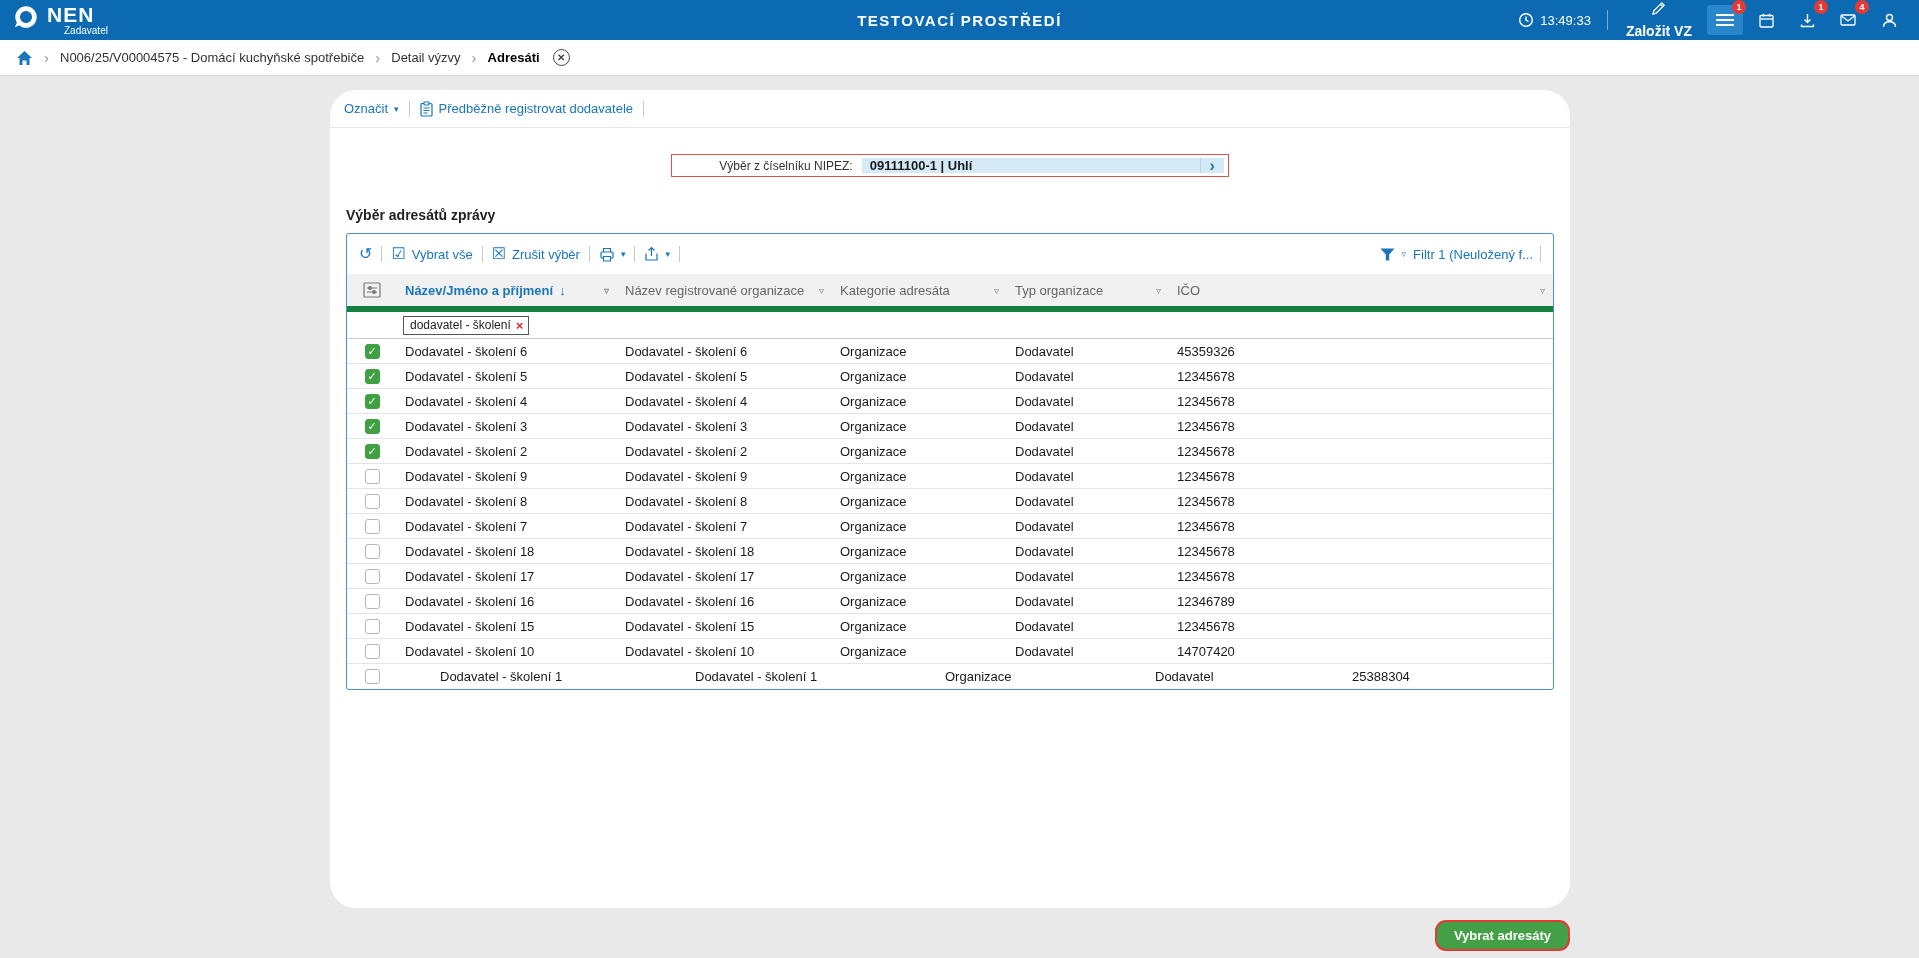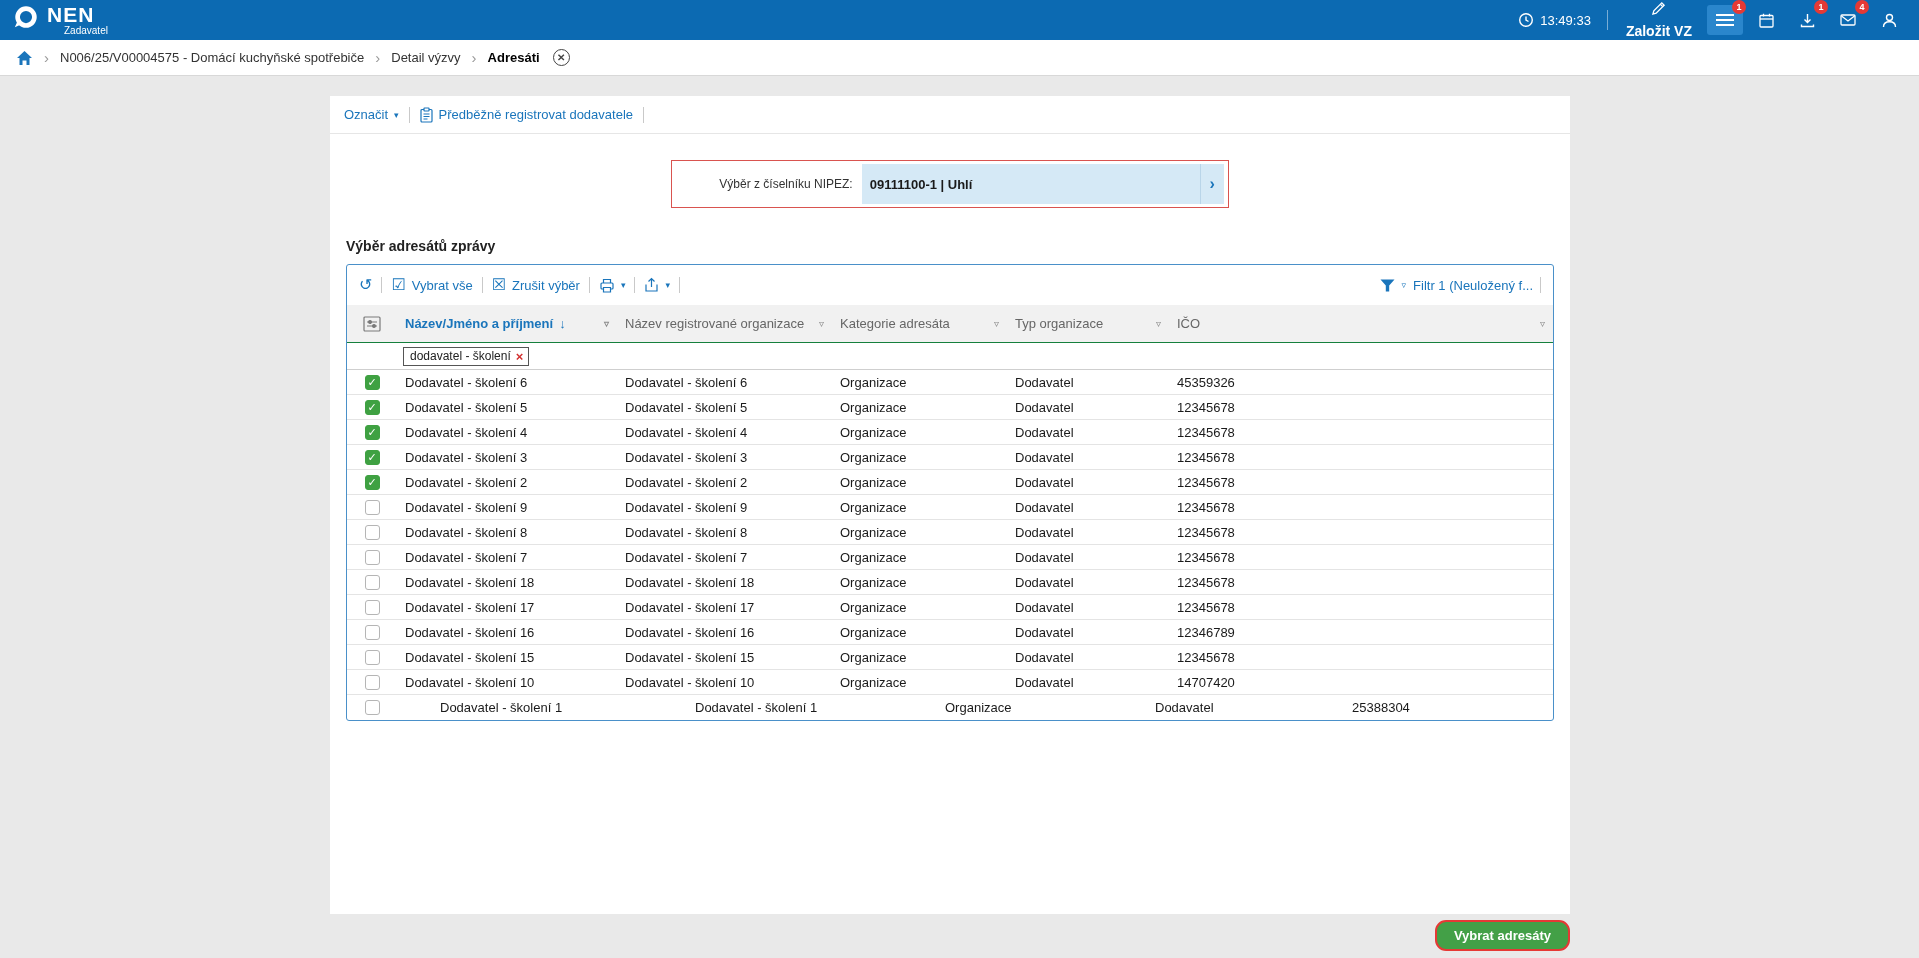--- a/index.html
+++ b/index.html
@@ -24,46 +24,46 @@
   .hamb span { display:block; width:18px; height:2px; background:#fff; }
 
   
   .breadcrumb { position:absolute; top:40px; left:0; right:0; height:36px; background:#fff; display:flex; align-items:center; padding:0 16px; gap:11px; font-size:13px; color:#333; border-bottom:1px solid #d8d8d8; z-index:4; }
   .bc-sep { color:#999; font-size:15px; }
   .bc-item { cursor:pointer; }
   .bc-current { font-weight:bold; color:#000; }
   .bc-close { width:17px; height:17px; border:1.5px solid #444; border-radius:50%; display:flex; align-items:center; justify-content:center; font-size:10px; font-weight:bold; color:#444; margin-left:2px; cursor:pointer; }
 
   
-  .card { position:absolute; left:330px; top:96px; width:1240px; height:818px; background:#fff; }
+  .card { position:absolute; left:330px; top:90px; width:1240px; height:818px; background:#fff;border-radius:26px; }
   .card-toolbar { height:38px; display:flex; align-items:center; padding:0 14px; gap:10px; border-bottom:1px solid #e6e6e6; font-size:13px; color:#1a75bb; }
   .ct-item { display:flex; align-items:center; gap:6px; cursor:pointer; }
   .sep { width:1px; height:16px; background:#c9c9c9; }
   .small-caret { font-size:9px; color:#1a75bb; }
 
   .section-head { margin-top:15px; padding:0 14px 9px; font-weight:bold; font-size:15px; color:#2b2b2b; border-bottom:3px solid #1f78bd; }
 
   .nipez-row { margin-top:26px; display:flex; justify-content:center; }
   .nipez-control { display:flex; align-items:center; border:1px solid #d9534f; padding:3px 4px 3px 9px; gap:9px; }
   .nipez-label { font-size:12px; color:#333; white-space:nowrap;margin-left:38px; }
-  .nipez-field { display:flex; align-items:center; background:#d5e9f6; width:362px; height:40px; cursor:pointer; }
+  .nipez-field { display:flex; align-items:center; background:#d5e9f6; width:362px; height:15px; cursor:pointer; }
   .nipez-value { flex:1; font-size:13px; font-weight:bold; color:#1a1a1a; padding-left:8px; white-space:nowrap; }
   .nipez-chevron { width:24px; height:100%; display:flex; align-items:center; justify-content:center; color:#1a75bb; font-size:16px; font-weight:bold; border-left:1px solid #b9d5e9; }
 
   .subsection { margin-top:30px; padding:0 16px; font-weight:bold; font-size:14px; color:#222; }
 
   
   .grid-panel { margin:10px 16px 0; border:1px solid #4a90c9; border-radius:3px; overflow:hidden; background:#fff; }
   .grid-toolbar { height:40px; display:flex; align-items:center; padding:0 12px; gap:9px; font-size:13px; color:#1a75bb; }
   .gt-item { display:flex; align-items:center; gap:6px; cursor:pointer; white-space:nowrap; }
   .gt-glyph { font-size:16px; line-height:1; }
   .gt-right { margin-left:auto; display:flex; align-items:center; gap:7px; }
 
   .tgrid-row { display:grid; grid-template-columns:50px 220px 215px 175px 162px 1fr; align-items:center; }
-  .thead { background:#f1f1f1; height:38px; border-bottom:1px solid #15803d; }
+  .thead { background:#f1f1f1; height:38px; border-bottom:6px solid #15803d; }
   .th { display:flex; align-items:center; padding:0 8px; font-size:13px; color:#666; height:100%; cursor:pointer; }
   .th .hcaret { margin-left:auto; color:#8a8a8a; font-size:10px; }
   .th.sorted { color:#1a75bb; font-weight:bold; }
   .th.sorted .sortarrow { margin-left:6px; font-size:13px; }
   .th-first { justify-content:center; }
 
   .tfilter { height:27px; border-bottom:1px solid #cfcfcf; }
   .chipcell { padding:0 6px; }
   .chip { display:inline-flex; align-items:center; gap:5px; border:1px solid #555; background:#fff; padding:1px 5px 1px 6px; font-size:12px; color:#222; cursor:pointer; }
   .chipx { color:#d32f2f; font-weight:bold; font-size:13px; cursor:pointer; }
@@ -91,20 +91,21 @@
       <svg width="28" height="28" viewBox="0 0 30 30">
         <circle cx="15" cy="14" r="9" fill="none" stroke="#fff" stroke-width="5"></circle>
         <path d="M3 25 L12 21 L7 16 Z" fill="#fff"></path>
       </svg>
     </span>
     <span class="brand-text">
       <div class="brand-name">NEN</div>
       <div class="brand-sub">Zadavatel</div>
     </span>
   </div>
+  <div class="topbar-title">TESTOVACÍ PROSTŘEDÍ</div>
   <div class="topbar-right">
     <div class="time">
       <span>
         <svg width="16" height="16" viewBox="0 0 16 16" fill="none" stroke="#fff" stroke-width="1.4">
           <circle cx="8" cy="8" r="6.3"></circle>
             <path d="M8 4.5 V8 L10.5 9.5"></path>
         </svg>
       </span>
       <span>13:49:33</span>
     </div>

